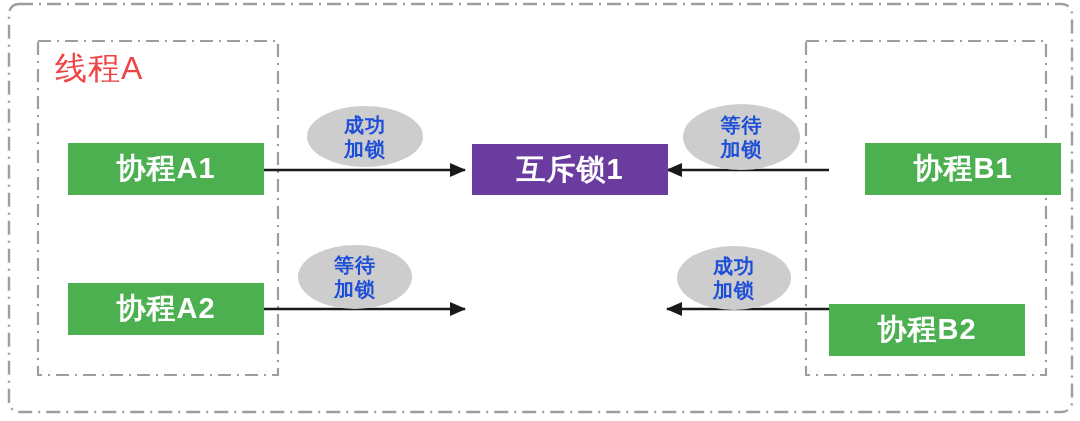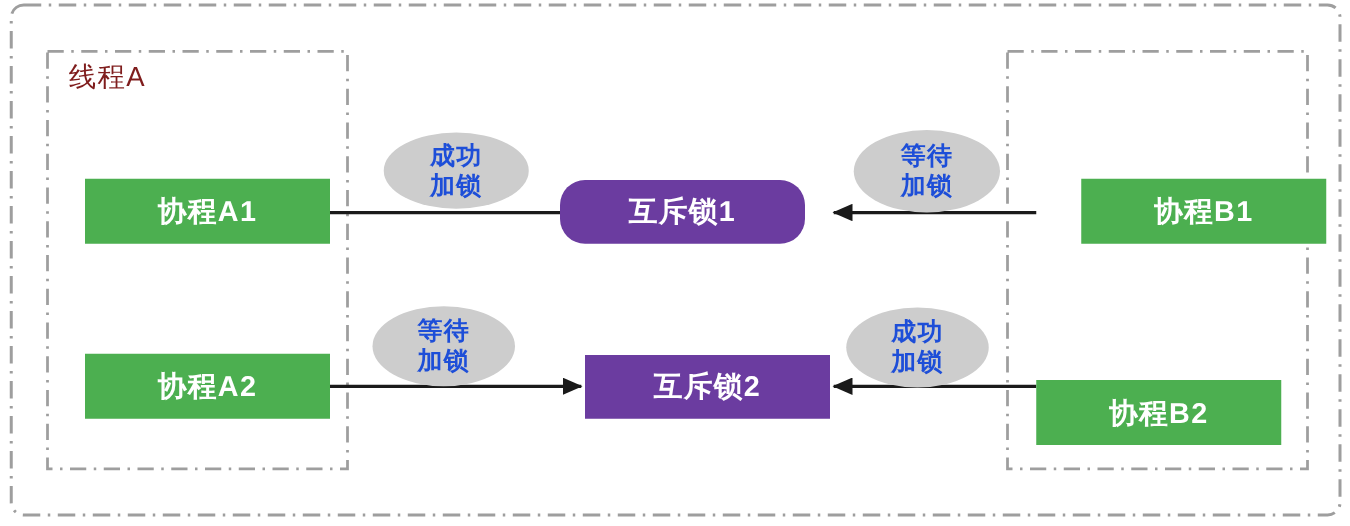--- a/index.html
+++ b/index.html
@@ -8,47 +8,47 @@
     width: 1080px;
     height: 421px;
     background: #ffffff;
     font-family: "Liberation Sans", "DejaVu Sans", sans-serif;
     overflow: hidden;
   }
   .layer { position: absolute; left: 0; top: 0; }
 
   .thread-label {
     position: absolute;
-    font-size: 22px;
+    font-size: 32px;
     font-weight: 400;
-    color: #7f1d1d;
+    color: #ef4444;
     letter-spacing: 1px;
     white-space: nowrap;
   }
   .thread-label.a { left: 55px; top: 47px; }
   .thread-label.b { left: 822px; top: 47px; }
 
   .node {
     position: absolute;
     display: flex;
     align-items: center;
     justify-content: center;
     color: #ffffff;
-    font-size: 23px;
+    font-size: 29px;
     font-weight: 700;
     letter-spacing: 1px;
   }
   .coroutine { background: #4caf50; width: 196px; height: 52px; }
   .mutex     { background: #6b3ca0; width: 196px; height: 51px; }
 
   .co-a1 { left: 68px;  top: 143px; }
   .co-a2 { left: 68px;  top: 283px; }
   .co-b1 { left: 865px; top: 143px; }
   .co-b2 { left: 829px; top: 283px; margin-top: 21px; }
-  .mx-1  { left: 448px; top: 144px; border-radius: 20px; }
+  .mx-1  { left: 472px; top: 144px; }
   .mx-2  { left: 468px; top: 284px; }
 
   .edge-label {
     position: absolute;
     background: #cdcdcd;
     border-radius: 50%;
     display: flex;
     align-items: center;
     justify-content: center;
     text-align: center;
@@ -98,15 +98,14 @@
 加锁</div>
 
   <div class="thread-label a">线程A</div>
 
   <div class="node coroutine co-a1">协程A1</div>
   <div class="node coroutine co-a2">协程A2</div>
   <div class="node coroutine co-b1">协程B1</div>
   <div class="node coroutine co-b2">协程B2</div>
 
   <div class="node mutex mx-1">互斥锁1</div>
-  <div class="node mutex mx-2">互斥锁2</div>
 
 </div>
 
 </body></html>

